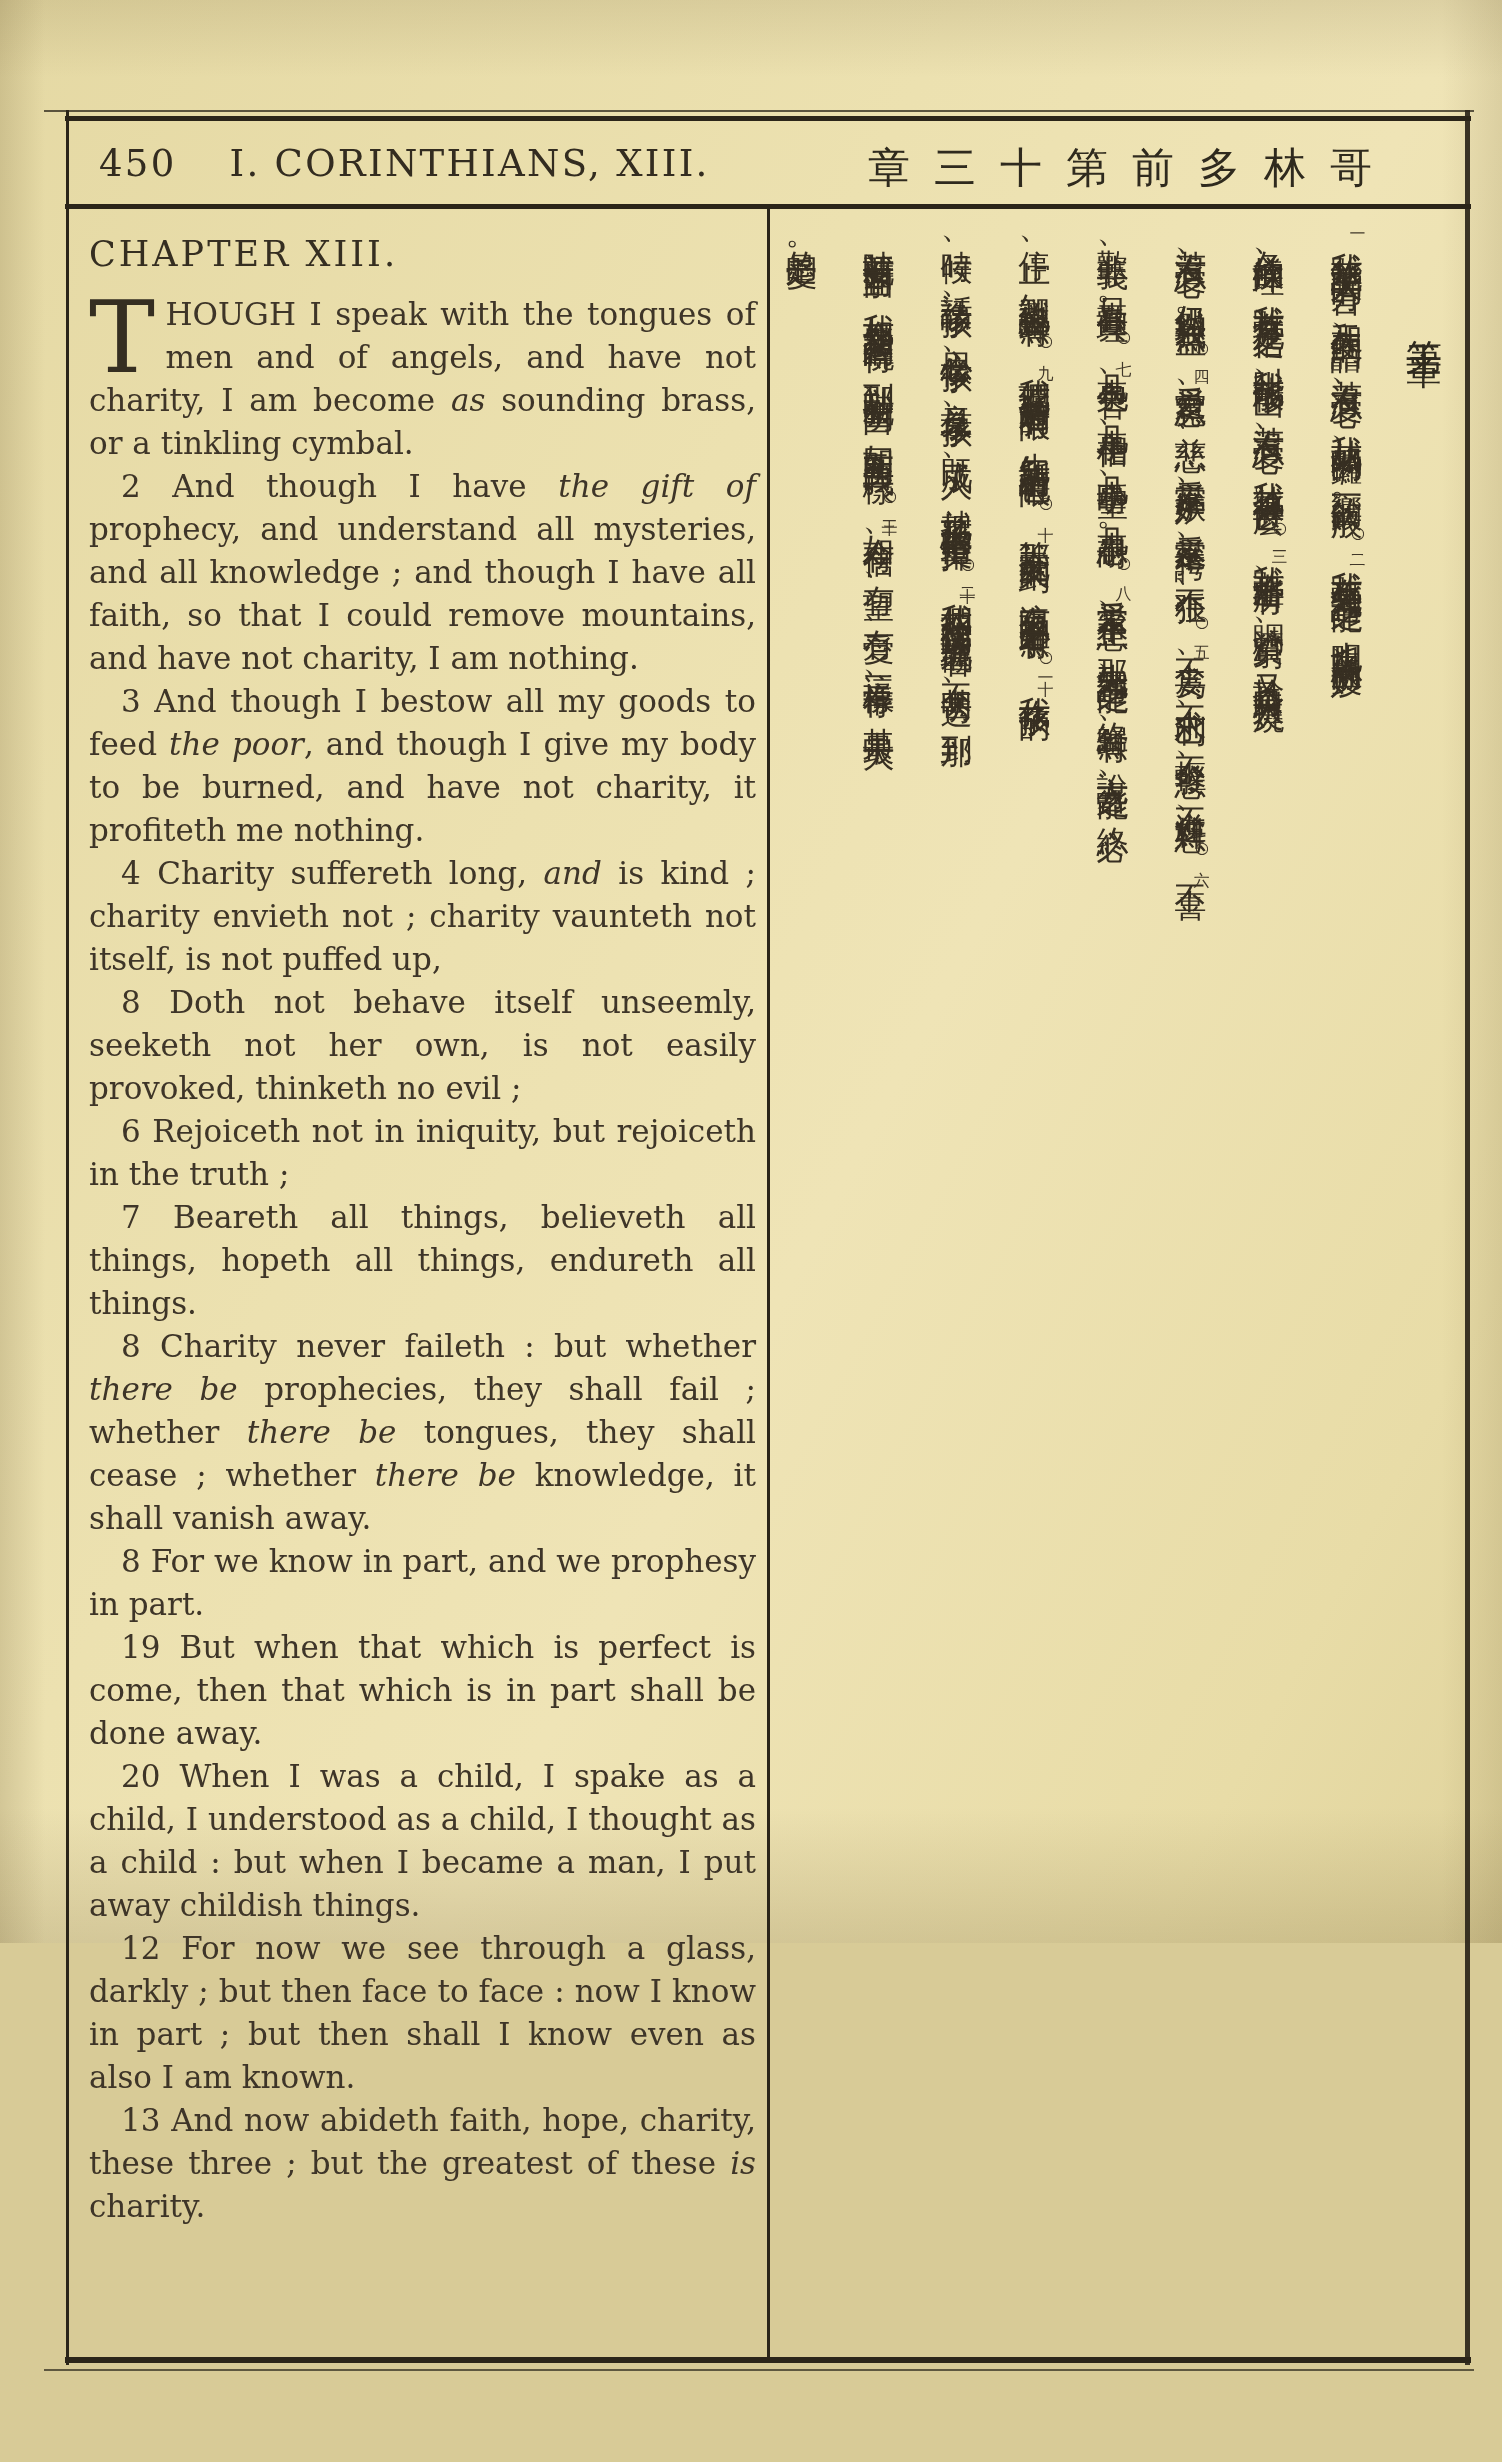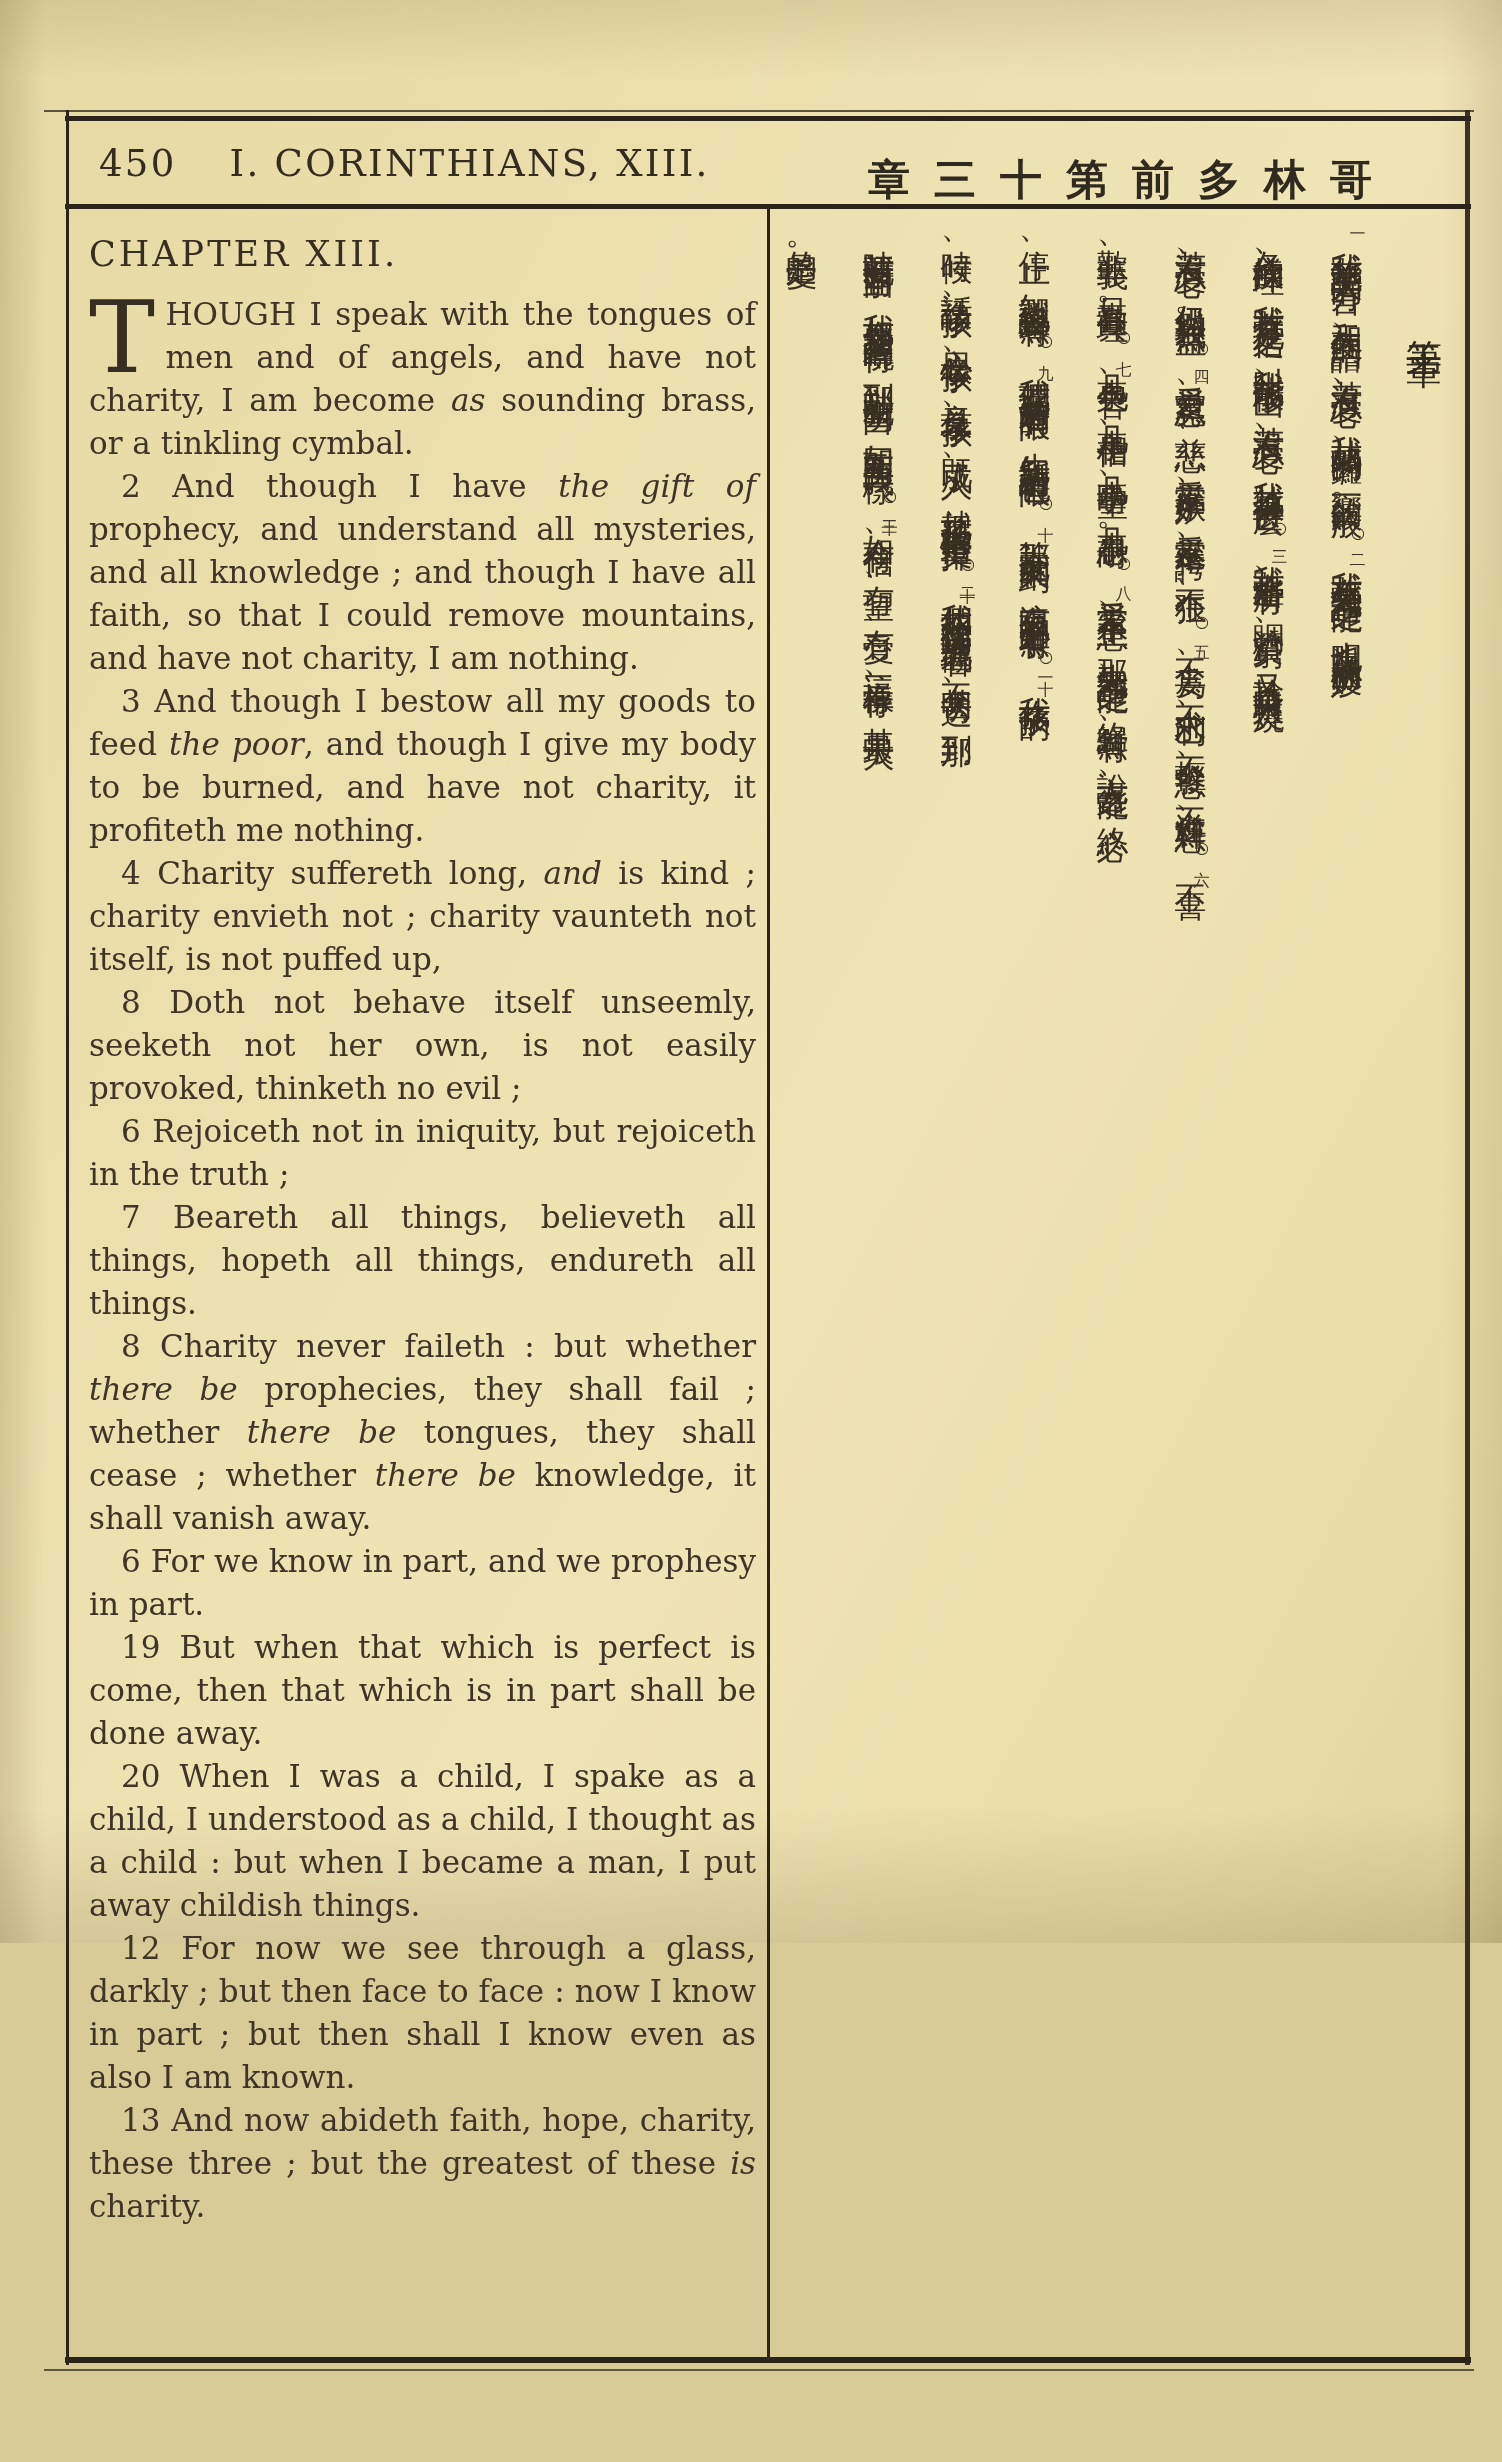--- a/index.html
+++ b/index.html
@@ -30,24 +30,24 @@
   .divider      {left:767px;top:204px; width:3px; height:2157px;}
   
   .header{position:absolute;left:69px;top:122px;width:1396px;height:83px;}
   .header-left{
     position:absolute;left:30px;top:0;width:661px;height:83px;
     display:flex;align-items:center;
     font-size:37px;letter-spacing:2.3px;color:#332c20;
   }
   .header-left .pgnum{margin-right:53px;}
   .header-right{
-    position:absolute;left:706px;top:16px;width:690px;height:83px;
+    position:absolute;left:706px;top:4px;width:690px;height:83px;
     display:flex;align-items:center;justify-content:center;
     font-size:42px;letter-spacing:24px;text-indent:24px;
-    color:#2f2a1e;font-weight:bold;
+    color:#2f2a1e;font-weight:normal;
   }
   
   .english-column{
     position:absolute;left:89px;top:230px;width:667px;
     font-size:31px;line-height:43px;text-align:justify;color:#3e3528;
   }
   .chapter-heading{
     text-align:left;font-size:35px;letter-spacing:3px;
     margin:4.5px 0 19.5px 0;line-height:39px;text-indent:0;color:#352e21;
   }
@@ -101,21 +101,21 @@
       <span class="dropcap">T</span><span id="v1rest">HOUGH I speak with the tongues of men and of angels, and have not charity, I am become <i>as</i> sounding brass, or a tinkling cymbal.</span>
     </p>
     <div id="verses">
         <p class="verse">2 And though I have <i>the gift of</i> prophecy, and understand all mysteries, and all knowledge ; and though I have all faith, so that I could remove mountains, and have not charity, I am nothing.</p>
         <p class="verse">3 And though I bestow all my goods to feed <i>the poor</i>, and though I give my body to be burned, and have not charity, it profiteth me nothing.</p>
         <p class="verse">4 Charity suffereth long, <i>and</i> is kind ; charity envieth not ; charity vaunteth not itself, is not puffed up,</p>
         <p class="verse">8 Doth not behave itself unseemly, seeketh not her own, is not easily provoked, thinketh no evil ;</p>
         <p class="verse">6 Rejoiceth not in iniquity, but rejoiceth in the truth ;</p>
         <p class="verse">7 Beareth all things, believeth all things, hopeth all things, endureth all things.</p>
         <p class="verse">8 Charity never faileth : but whether <i>there be</i> prophecies, they shall fail ; whether <i>there be</i> tongues, they shall cease ; whether <i>there be</i> knowledge, it shall vanish away.</p>
-        <p class="verse">6 For we know in part, and we prophesy in part.</p>
+        <p class="verse">8 For we know in part, and we prophesy in part.</p>
         <p class="verse">19 But when that which is perfect is come, then that which is in part shall be done away.</p>
         <p class="verse">20 When I was a child, I spake as a child, I understood as a child, I thought as a child : but when I became a man, I put away childish things.</p>
         <p class="verse">12 For now we see through a glass, darkly ; but then face to face : now I know in part ; but then shall I know even as also I am known.</p>
         <p class="verse">13 And now abideth faith, hope, charity, these three ; but the greatest of these <i>is</i> charity.</p>
       </div>
   </div>
 
   <div class="chinese-area" id="zh-area">
       <div class="ccol ccol-heading">第十三章</div>
       <div class="ccol"><span class="vmark">一</span><span class="vtext">我雖能說萬人的方言、和天使的話語、若沒有愛心、我就如鳴的鑼、響的鈸一般。</span><span class="vmark">○二</span><span class="vtext">我雖有先知講道之能、也明白各樣的奧妙、</span></div>

